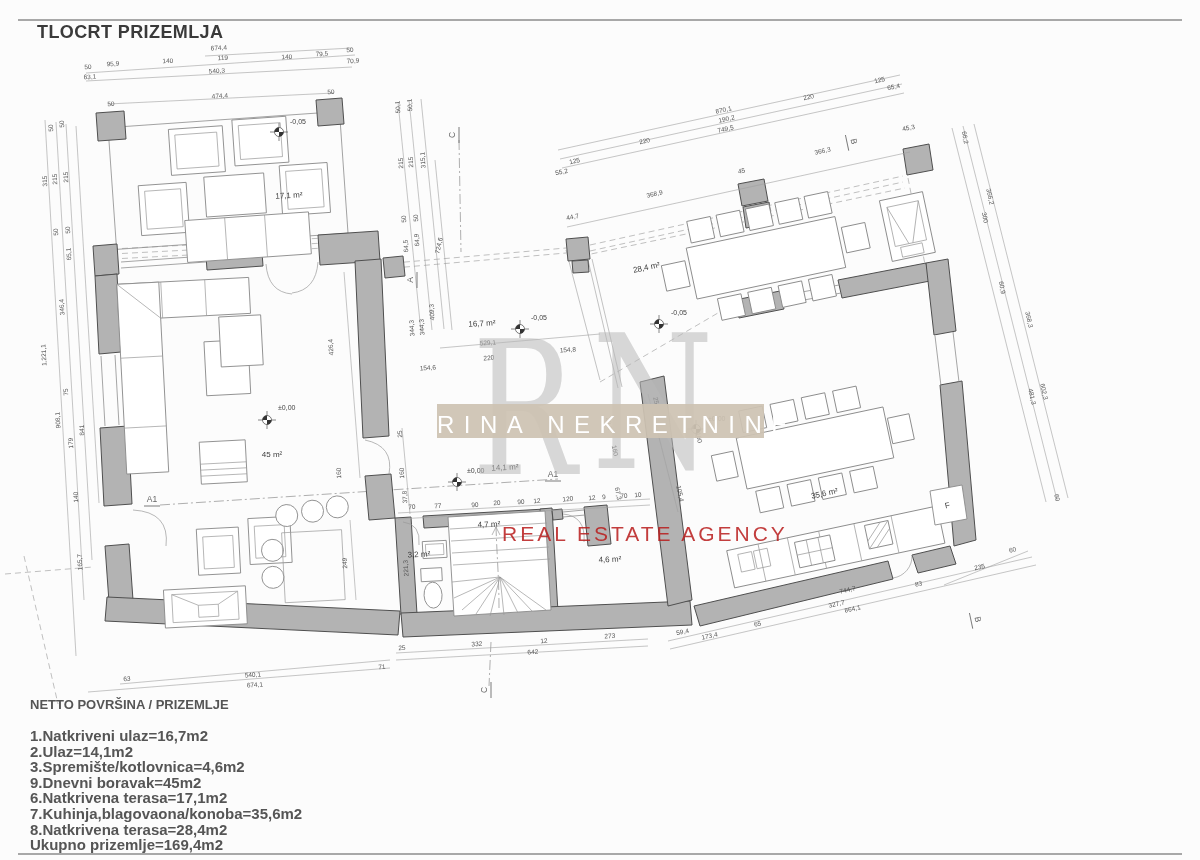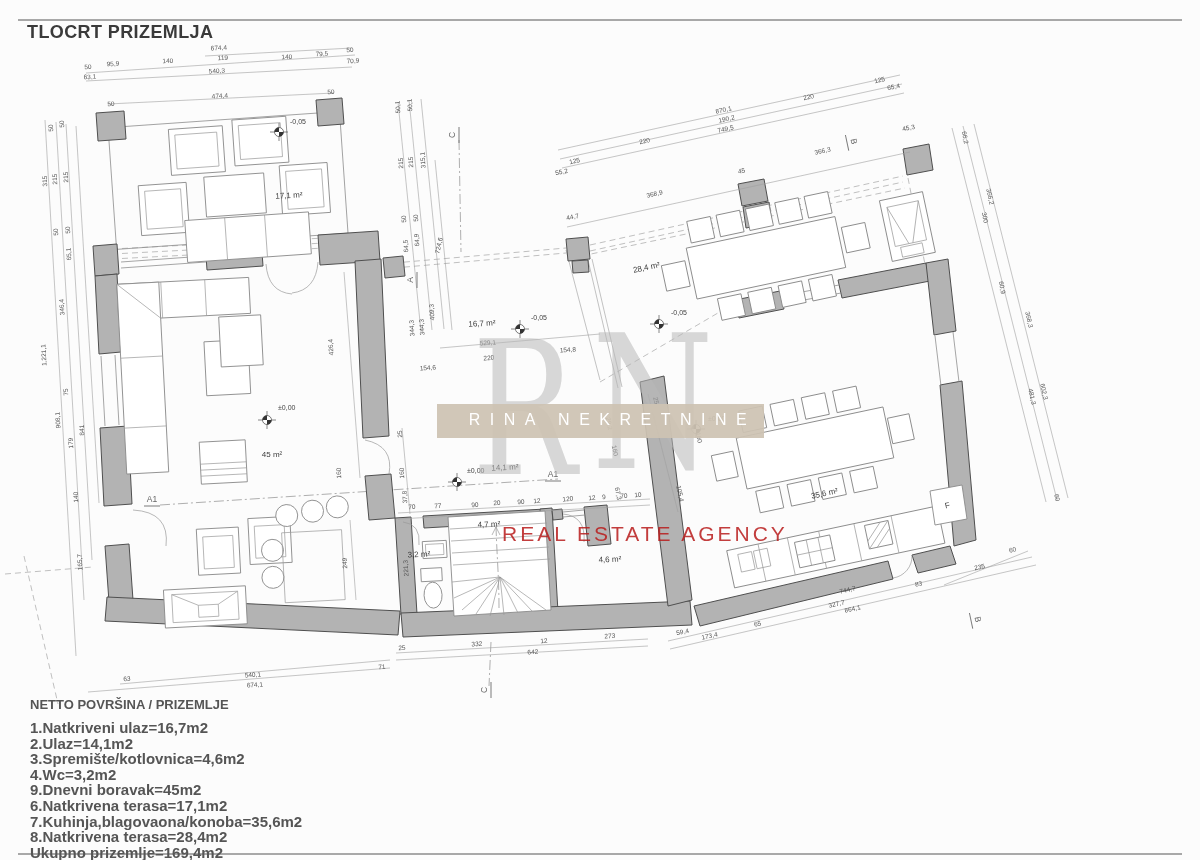--- a/index.html
+++ b/index.html
@@ -16,38 +16,38 @@
   .furnl{fill:none;stroke:#9a9a9a;stroke-width:.7;}
   .dimline{fill:none;stroke:#a0a0a0;stroke-width:.6;}
   .dash{fill:none;stroke:#b0b0b0;stroke-width:.8;stroke-dasharray:6 4;}
   .dashd{fill:none;stroke:#9a9a9a;stroke-width:.8;stroke-dasharray:10 3 2 3;}
   text.dim{font-size:6.5px;fill:#555;text-anchor:middle;font-family:"Liberation Sans",sans-serif;}
   text.room{font-size:8px;fill:#3d3d3d;text-anchor:middle;font-family:"Liberation Sans",sans-serif;}
   text.sect{font-size:8.5px;fill:#666;text-anchor:middle;font-family:"Liberation Sans",sans-serif;}
   text.lvl{font-size:7px;fill:#444;text-anchor:start;font-family:"Liberation Sans",sans-serif;}
 
   #page-title{
-    position:absolute;left:27px;top:22px;font-size:18px;font-weight:700;
+    position:absolute;left:37px;top:22px;font-size:18px;font-weight:700;
     color:#3a3a3a;letter-spacing:.4px;
   }
   #legend{position:absolute;left:30px;top:697px;width:420px;}
-  #legend .lg-title{font-size:13px;font-weight:700;color:#555;margin-bottom:8px;}
+  #legend .lg-title{font-size:13px;font-weight:700;color:#555;margin-bottom:16px;}
   #legend .lg-item{font-size:15px;font-weight:700;color:#555;line-height:15.6px;}
 
   
   .wm-letter{
     position:absolute;font-family:"DejaVu Serif",serif;font-size:185px;line-height:1;
     color:#b9b9b9;opacity:.55;transform:scaleX(.75);transform-origin:left top;
   }
   #wm-band{
     position:absolute;left:437px;top:404px;width:327px;height:34px;opacity:.93;
   }
   #wm-band-text{
     position:absolute;left:437px;top:411px;width:351px;text-align:center;
-    color:#ffffff;font-size:16px;letter-spacing:9.5px;font-weight:400;white-space:nowrap;
+    color:#ffffff;font-size:24px;letter-spacing:9.5px;font-weight:400;white-space:nowrap;
   }
   #wm-sub{
     position:absolute;left:502px;top:522px;color:#b91c1c;opacity:.85;
     font-size:21px;letter-spacing:3px;white-space:nowrap;
   }
   .frame{stroke:#8d8d8d;stroke-width:1.4;}
 </style>
 </head>
 <body>
 
@@ -495,20 +495,19 @@
 <div id="wm-band-text">RINA NEKRETNINE</div>
 <div id="wm-sub">REAL ESTATE AGENCY</div>
 
 <div id="page-title">TLOCRT PRIZEMLJA</div>
 <div id="legend">
   <div class="lg-title">NETTO POVRŠINA / PRIZEMLJE</div>
   <div id="legend-items">
       <div class="lg-item">1.Natkriveni ulaz=16,7m2</div>
       <div class="lg-item">2.Ulaz=14,1m2</div>
       <div class="lg-item">3.Spremište/kotlovnica=4,6m2</div>
-      <div class="lg-item">4.Wc=3,2m2</div>
       <div class="lg-item">9.Dnevni boravak=45m2</div>
       <div class="lg-item">6.Natkrivena terasa=17,1m2</div>
       <div class="lg-item">7.Kuhinja,blagovaona/konoba=35,6m2</div>
       <div class="lg-item">8.Natkrivena terasa=28,4m2</div>
       <div class="lg-item">Ukupno prizemlje=169,4m2</div>
     </div>
 </div>
 
 </body></html>

